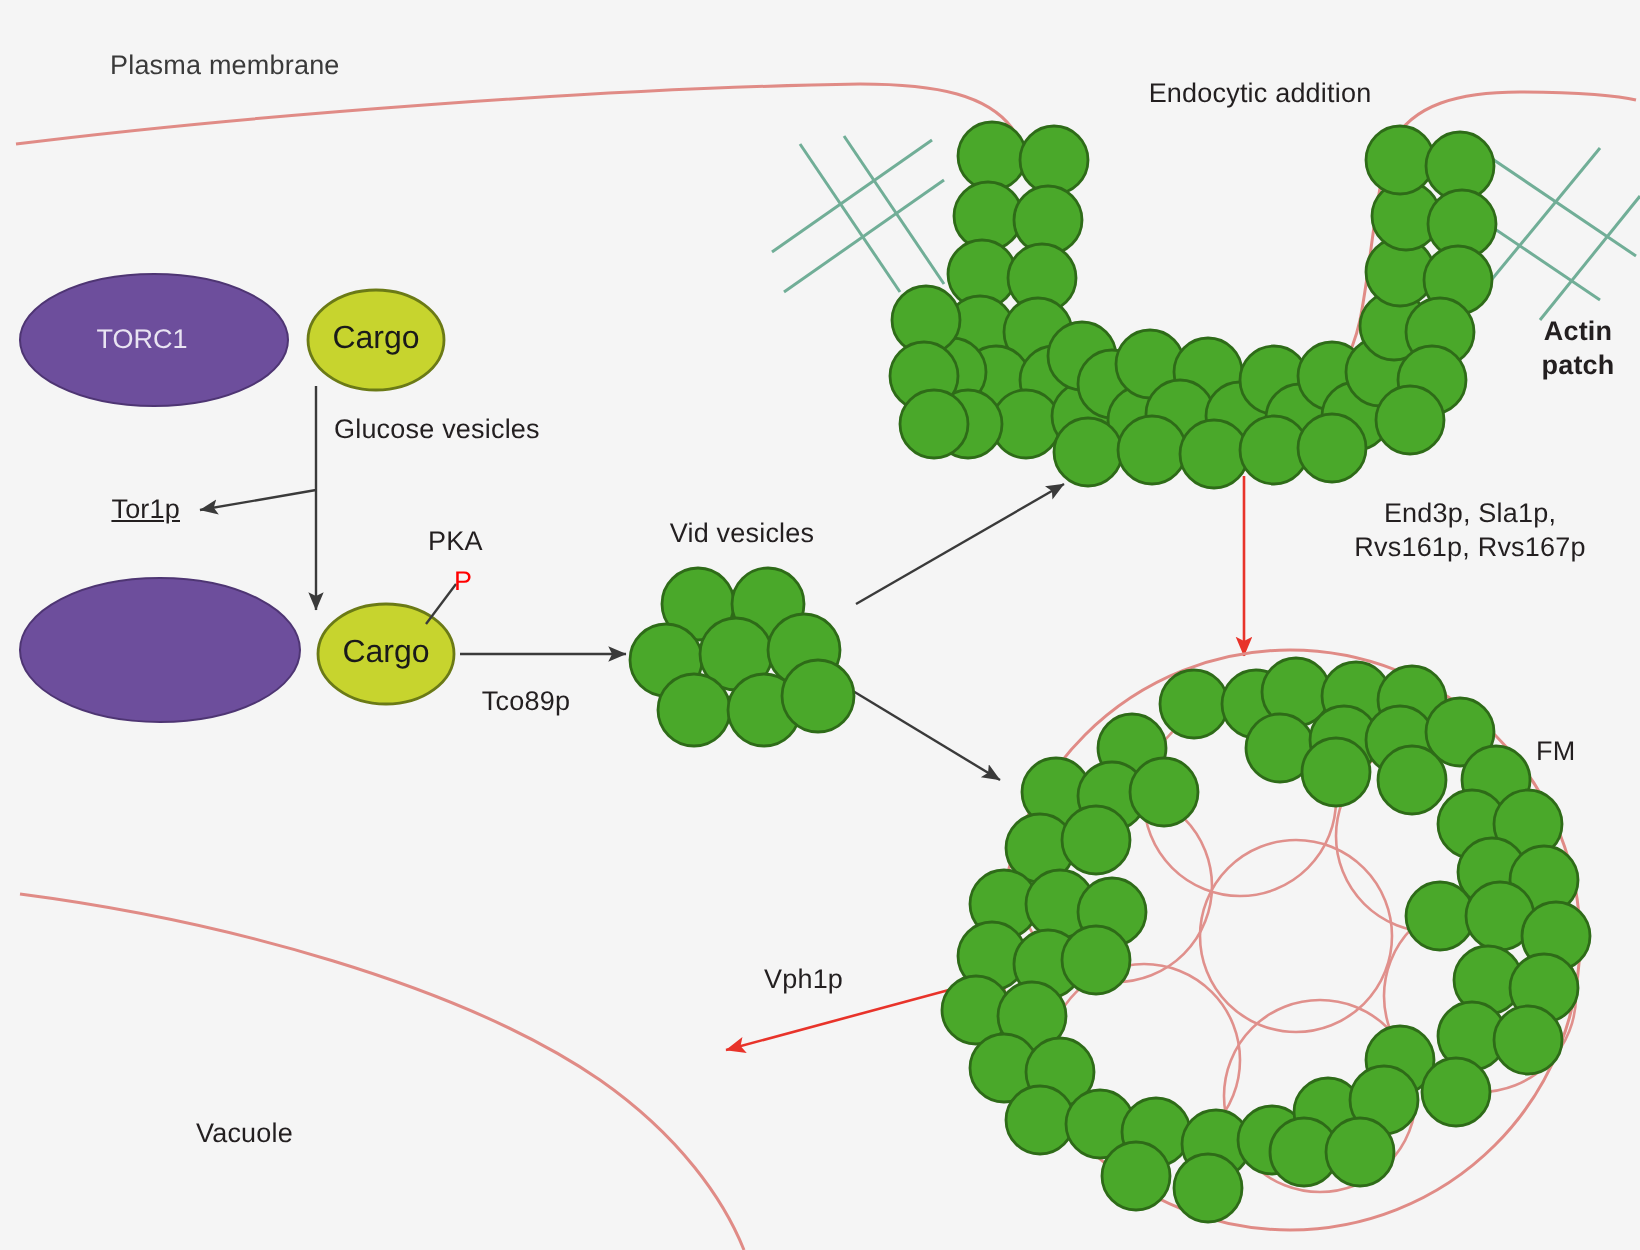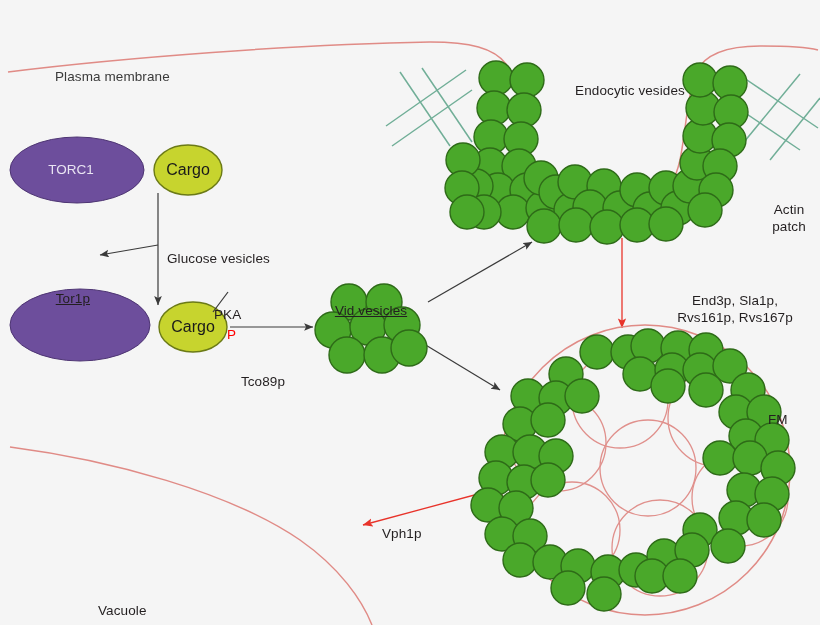--- a/index.html
+++ b/index.html
@@ -25,21 +25,20 @@
     width: 820px;
     height: 625px;
   }
   .lbl {
     position: absolute;
     color: #231f20;
     font-size: 13.5px;
     line-height: 17px;
     white-space: pre;
     letter-spacing: 0.1px;
-    margin-top: 44px;
   }
   .lbl.c { text-align: center; }
   .lbl.r { text-align: right; }
   .ovaltext {
     position: absolute;
     display: flex;
     align-items: center;
     justify-content: center;
     text-align: center;
     pointer-events: none;
@@ -267,27 +266,27 @@
 
   <div class="lbl r" style="left:10px; top:246px; width:80px;text-decoration:underline;">Tor1p</div>
 
 
   <div class="ovaltext dark" style="left:159px; top:314px; width:68px; height:26px;">Cargo</div>
 
   <div class="lbl" style="left:214px; top:262px;">PKA</div>
 
   <div class="lbl pka-p" style="left:227px; top:282px;">P</div>
 
-  <div class="lbl c" style="left:218px; top:329px; width:90px;">Tco89p</div>
-
-  <div class="lbl c" style="left:316px; top:258px; width:110px;text-decoration:underline;">Vid vesicles</div>
-
-  <div class="lbl c" style="left:540px; top:38px; width:180px;">Endocytic vesides</div>
-
-  <div class="lbl c" style="left:758px; top:157px; width:62px;">Actin<br>patch</div>
+  <div class="lbl c" style="left:218px; top:342px; width:90px;">Tco89p</div>
+
+  <div class="lbl c" style="left:316px; top:258px; width:110px;">Vid vesicles</div>
+
+  <div class="lbl c" style="left:540px; top:38px; width:180px;">Endocytic addition</div>
+
+  <div class="lbl c" style="left:758px; top:157px; width:62px;font-weight:bold;">Actin<br>patch</div>
 
   <div class="lbl c" style="left:645px; top:248px; width:180px;">End3p, Sla1p,<br>Rvs161p, Rvs167p</div>
 
   <div class="lbl" style="left:768px; top:367px;">FM</div>
 
 
   <div class="lbl" style="left:382px; top:481px;">Vph1p</div>
 
   <div class="lbl" style="left:98px; top:558px;">Vacuole</div>
 

